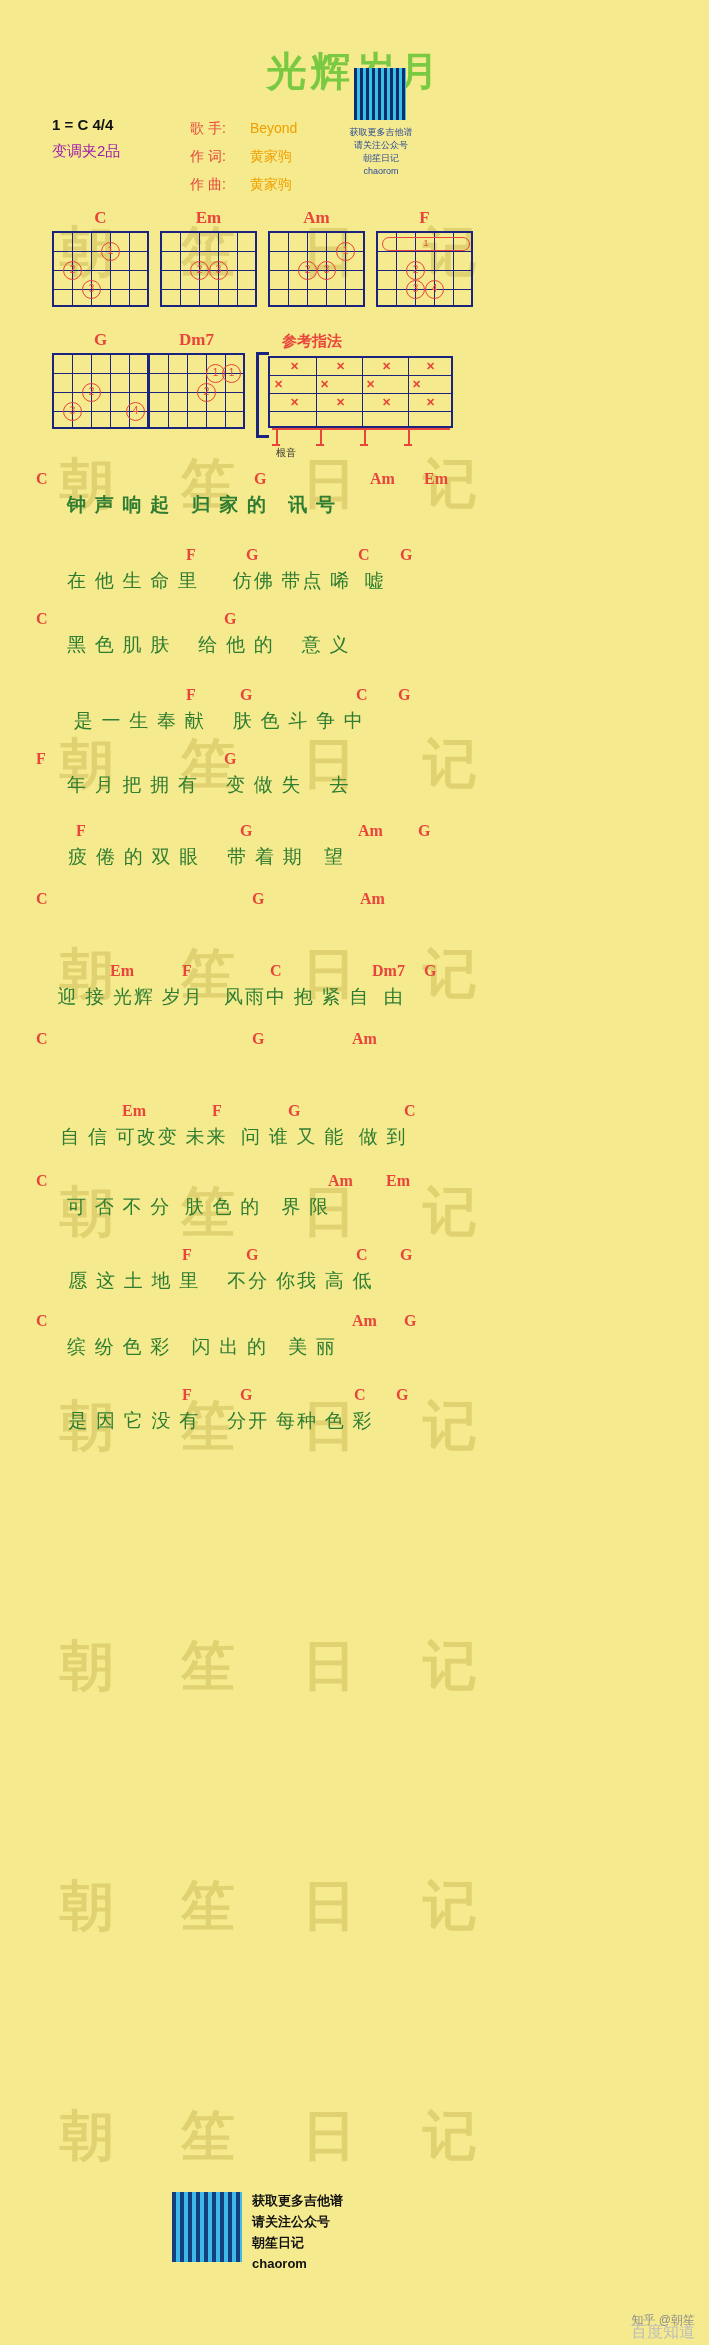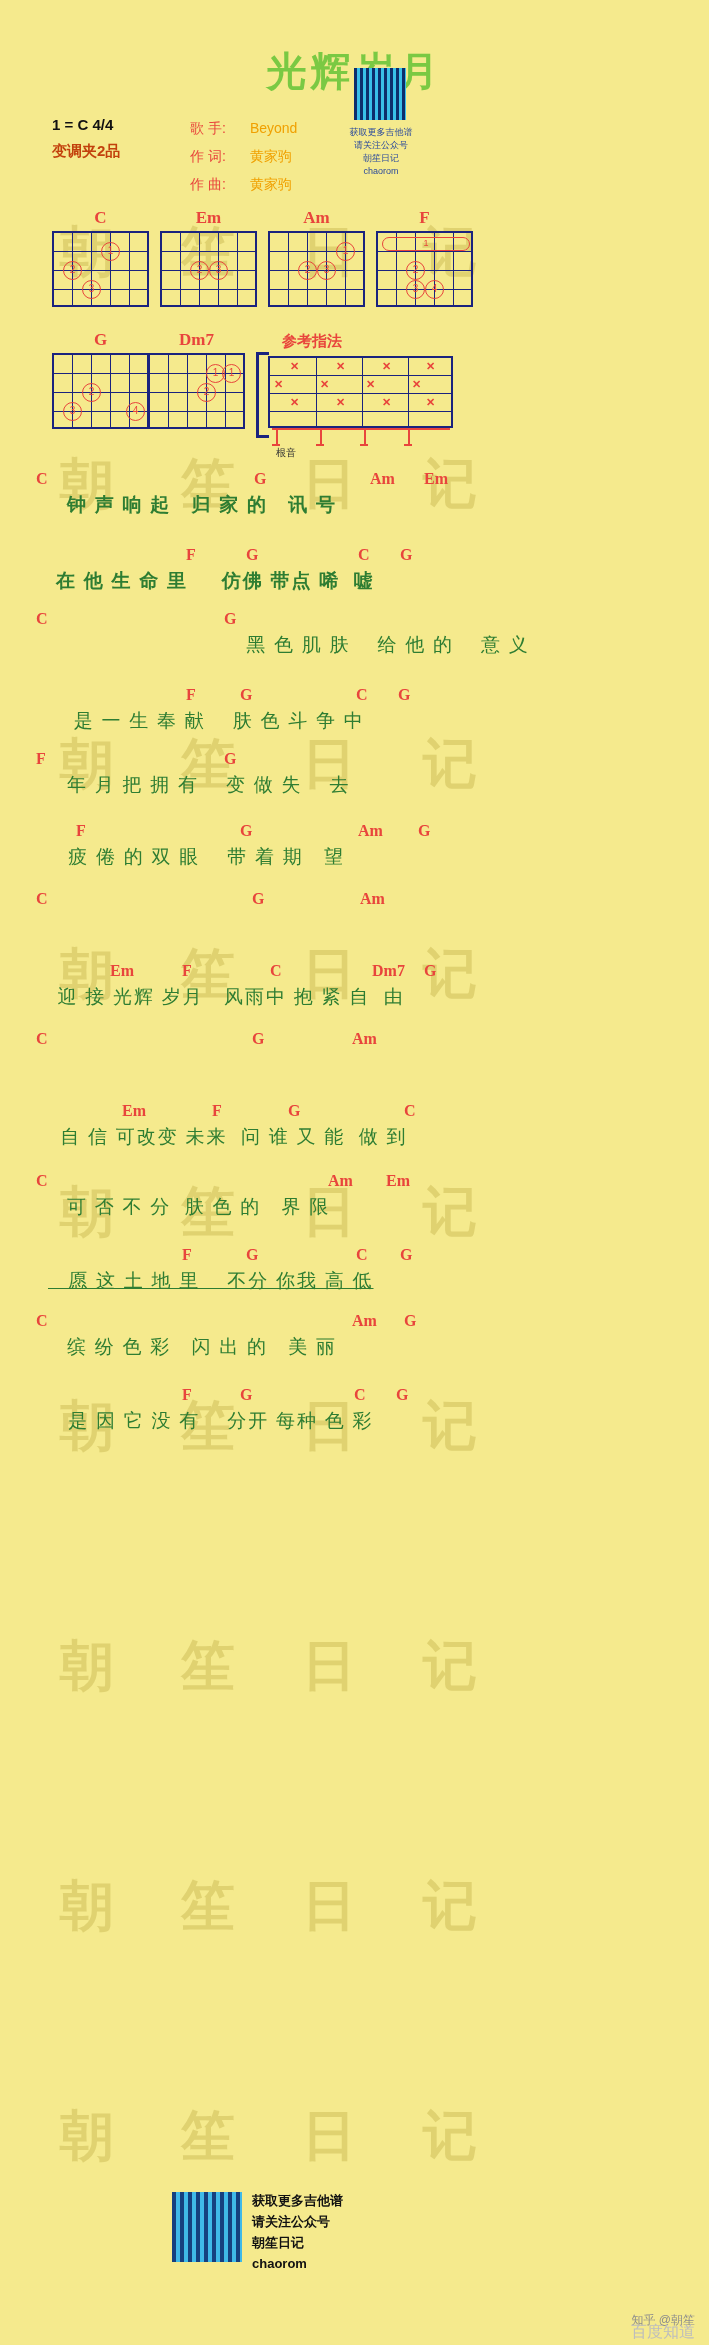--- a/index.html
+++ b/index.html
@@ -39,21 +39,21 @@
   }
   .key-block {
     position:absolute;
     left:52px;
     top:112px;
     color:#111;
     font-size:15px;
     font-weight:bold;
     line-height:26px;
   }
-  .key-block .k2 { color:#c2410c; font-weight:bold; }
+  .key-block .k2 { color:#a21caf; font-weight:normal; }
   .credits {
     position:absolute;
     left:190px;
     top:114px;
     font-size:14px;
     line-height:28px;
     color:#e8453c;
   }
   .credits .lbl { display:inline-block; width:56px; }
   .credits .val { color:#f0a000; }
@@ -407,29 +407,29 @@
     <div class="lyric" style="padding-left:40px;font-weight:bold;">    钟 声 响 起   归 家 的   讯 号</div>
   </div>
 
   <div class="line" style="top:546px;">
     <div class="chords">
       <span style="left:186px;">F</span>
       <span style="left:246px;">G</span>
       <span style="left:358px;">C</span>
       <span style="left:400px;">G</span>
     </div>
-    <div class="lyric" style="padding-left:29px;font-weight:bold;">    在 他 生 命 里     仿佛 带点 唏  嘘</div>
+    <div class="lyric" style="padding-left:40px;">    在 他 生 命 里     仿佛 带点 唏  嘘</div>
   </div>
 
   <div class="line" style="top:610px;">
     <div class="chords">
       <span style="left:36px;">C</span>
       <span style="left:224px;">G</span>
     </div>
-    <div class="lyric" style="padding-left:40px;text-align:center;">    黑 色 肌 肤    给 他 的    意 义</div>
+    <div class="lyric" style="padding-left:40px;">    黑 色 肌 肤    给 他 的    意 义</div>
   </div>
 
   <div class="line" style="top:686px;">
     <div class="chords">
       <span style="left:186px;">F</span>
       <span style="left:240px;">G</span>
       <span style="left:356px;">C</span>
       <span style="left:398px;">G</span>
     </div>
     <div class="lyric" style="padding-left:40px;">     是 一 生 奉 献    肤 色 斗 争 中</div>
@@ -499,21 +499,21 @@
     <div class="lyric" style="padding-left:40px;">    可 否 不 分  肤 色 的   界 限</div>
   </div>
 
   <div class="line" style="top:1246px;">
     <div class="chords">
       <span style="left:182px;">F</span>
       <span style="left:246px;">G</span>
       <span style="left:356px;">C</span>
       <span style="left:400px;">G</span>
     </div>
-    <div class="lyric" style="padding-left:48px;text-decoration:underline;">   愿 这 土 地 里    不分 你我 高 低</div>
+    <div class="lyric" style="padding-left:48px;">   愿 这 土 地 里    不分 你我 高 低</div>
   </div>
 
   <div class="line" style="top:1312px;">
     <div class="chords">
       <span style="left:36px;">C</span>
       <span style="left:352px;">Am</span>
       <span style="left:404px;">G</span>
     </div>
     <div class="lyric" style="padding-left:40px;">    缤 纷 色 彩   闪 出 的   美 丽</div>
   </div>

